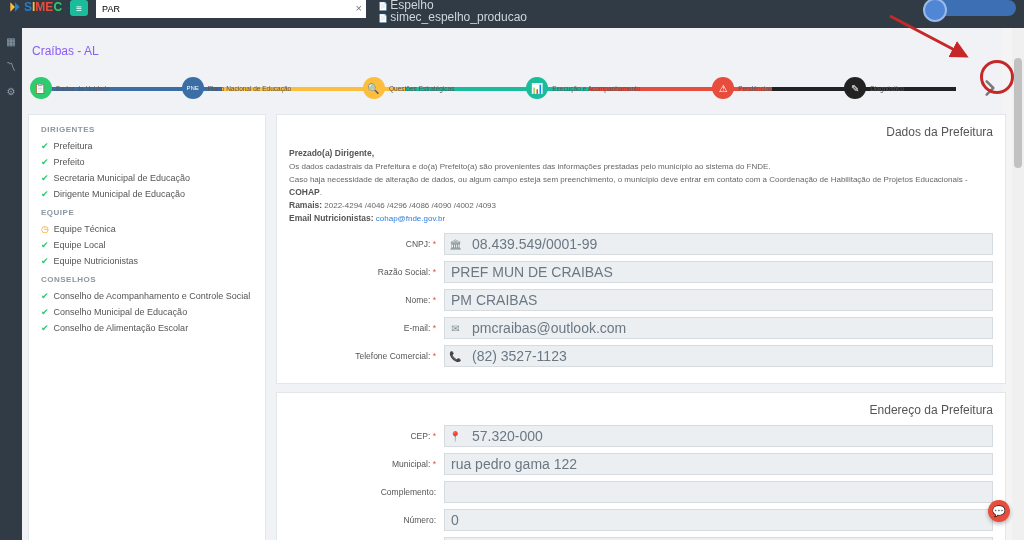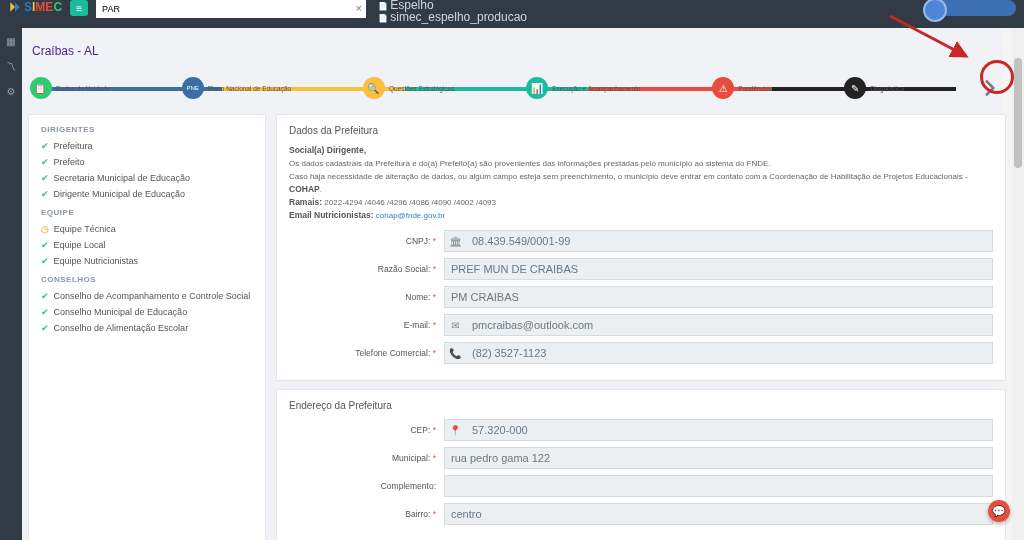--- a/index.html
+++ b/index.html
@@ -29,21 +29,21 @@
   .leftrail span { font-size: 10px; }
 
   
   .annot-arrow { position: absolute; top: 12px; right: 48px; width: 90px; height: 50px; pointer-events: none; }
   .annot-circle { position: absolute; top: 60px; right: 10px; width: 34px; height: 34px; border: 3px solid #c62828; border-radius: 50%; pointer-events: none; z-index: 30; }
 
   
   .mainwrap { position: absolute; left: 22px; right: 12px; top: 28px; bottom: 0; padding: 10px 6px; }
 
   
-  .page-title { font-size: 12px; color: #4c1d95; padding: 6px 4px 10px; }
+  .page-title { font-size: 12px; color: #8b5cf6; padding: 6px 4px 10px; }
 
   
   .steps { position: relative; height: 40px; display: flex; align-items: center; justify-content: space-between; padding: 0 2px 0 2px; }
   .steps .line { position: absolute; left: 10px; right: 50px; top: 19px; height: 4px; z-index: 1; display: flex; }
   .steps .line span { flex: 1; }
   .seg1 { background: #3b6ea5; }
   .seg2 { background: #fdbd3d; }
   .seg3 { background: #1abc9c; }
   .seg4 { background: #e74c3c; }
   .seg5 { background: #222; }
@@ -63,30 +63,30 @@
   .content { display: flex; gap: 10px; margin-top: 6px; }
   .sidebar { width: 238px; background: #fff; border: 1px solid #e3e7eb; padding: 10px 12px; }
   .sidebar h5 { font-size: 8px; color: #8a96a2; letter-spacing: 0.5px; margin: 6px 0 4px; text-transform: uppercase; }
   .sidebar h5:first-child { margin-top: 0; }
   .side-item { display: flex; align-items: center; gap: 5px; font-size: 9px; color: #555; padding: 3px 0; cursor: pointer; }
   .chk-ok { color: #2ecc71; font-size: 9px; }
   .chk-warn { color: #f39c12; font-size: 9px; }
 
   .panel { flex: 1; display: flex; flex-direction: column; gap: 8px; min-width: 0; }
   .card { background: #fff; border: 1px solid #e3e7eb; padding: 10px 12px; }
-  .card h4 { font-size: 10px; color: #555; font-weight: normal; margin-bottom: 8px; }
+  .card h4 { font-size: 12px; color: #555; font-weight: normal; margin-bottom: 8px; text-align: right; }
   .notice { font-size: 8px; color: #666; line-height: 13px; }
   .notice b { color: #555; font-size: 8.5px; }
   .notice a { color: #2f7ed8; text-decoration: none; }
 
   .form-row { display: flex; align-items: center; margin-bottom: 6px; }
   .form-row label { width: 155px; text-align: right; font-size: 8.5px; color: #555; padding-right: 8px; }
   .form-row label .req { color: #e74c3c; }
   .icon-addon { width: 22px; height: 22px; background: #eceff1; border: 1px solid #d6dbdf; border-right: none; display: flex; align-items: center; justify-content: center; color: #7f8c8d; font-size: 10px; }
-  .form-row input { flex: 1; height: 22px; background: #eceff1; border: 1px solid #d6dbdf; padding: 0 6px; font-size: 11px; color: #6b7884; }
+  .form-row input { flex: 1; height: 22px; background: #eceff1; border: 1px solid #d6dbdf; padding: 0 6px; font-size: 14px; color: #6b7884; }
   .form-row input.with-addon { border-left: none; }
 
   .fab { position: absolute; right: 14px; bottom: 18px; width: 22px; height: 22px; border-radius: 50%; background: #e74c3c; color: #fff; display: flex; align-items: center; justify-content: center; font-size: 11px; box-shadow: 0 2px 4px rgba(0,0,0,0.3); cursor: pointer; }
 
   
   .vscroll { position: absolute; right: 0; top: 28px; bottom: 0; width: 12px; background: #f0f0f0; }
   .vscroll .thumb { position: absolute; left: 2px; right: 2px; top: 30px; height: 110px; background: #c1c1c1; border-radius: 4px; }
   .vscroll-inner { position: absolute; right: 12px; top: 28px; bottom: 0; width: 10px; background: #f4f4f4; }
 
 </style>
@@ -225,21 +225,21 @@
           <span class="chk-ok">✔</span>
           <span>Conselho de Alimentação Escolar</span>
         </div>
     </div>
 
     <div class="panel">
 
       <div class="card">
         <h4>Dados da Prefeitura</h4>
         <div class="notice">
-          <b>Social(a) Dirigente,</b><br>
+          <b>Prezado(a) Dirigente,</b><br>
           <span>Os dados cadastrais da Prefeitura e do(a) Prefeito(a) são provenientes das informações prestadas pelo município ao sistema do FNDE.</span><br>
           <span><span>Caso haja necessidade de alteração de dados, ou algum campo esteja sem preenchimento, o município deve entrar em contato com a Coordenação de Habilitação de Projetos Educacionais - </span><b>COHAP</b>.</span><br>
           <span><b>Ramais:</b><span> 2022-4294 /4046 /4296 /4086 /4090 /4002 /4093</span></span><br>
           <span><b>Email Nutricionistas:</b><a href="#"> cohap@fnde.gov.br</a></span>
         </div>
         <div style="height:8px"></div>
 
         <div class="form-row">
           <label><span>CNPJ:</span> <span class="req">*</span></label>
           <span class="icon-addon">🏛</span>
@@ -275,20 +275,24 @@
         </div>
         <div class="form-row">
           <label><span>Municipal:</span> <span class="req">*</span></label>
           <input value="rua pedro gama 122" style="">
         </div>
         <div class="form-row">
           <label>Complemento:</label>
           <input value="" style="">
         </div>
         <div class="form-row">
+          <label>Número:</label>
+          <input value="0" style="">
+        </div>
+        <div class="form-row">
           <label><span>Bairro:</span> <span class="req">*</span></label>
           <input value="centro" style="">
         </div>
 
       </div>
 
     </div>
   </div>
 </div>
 

